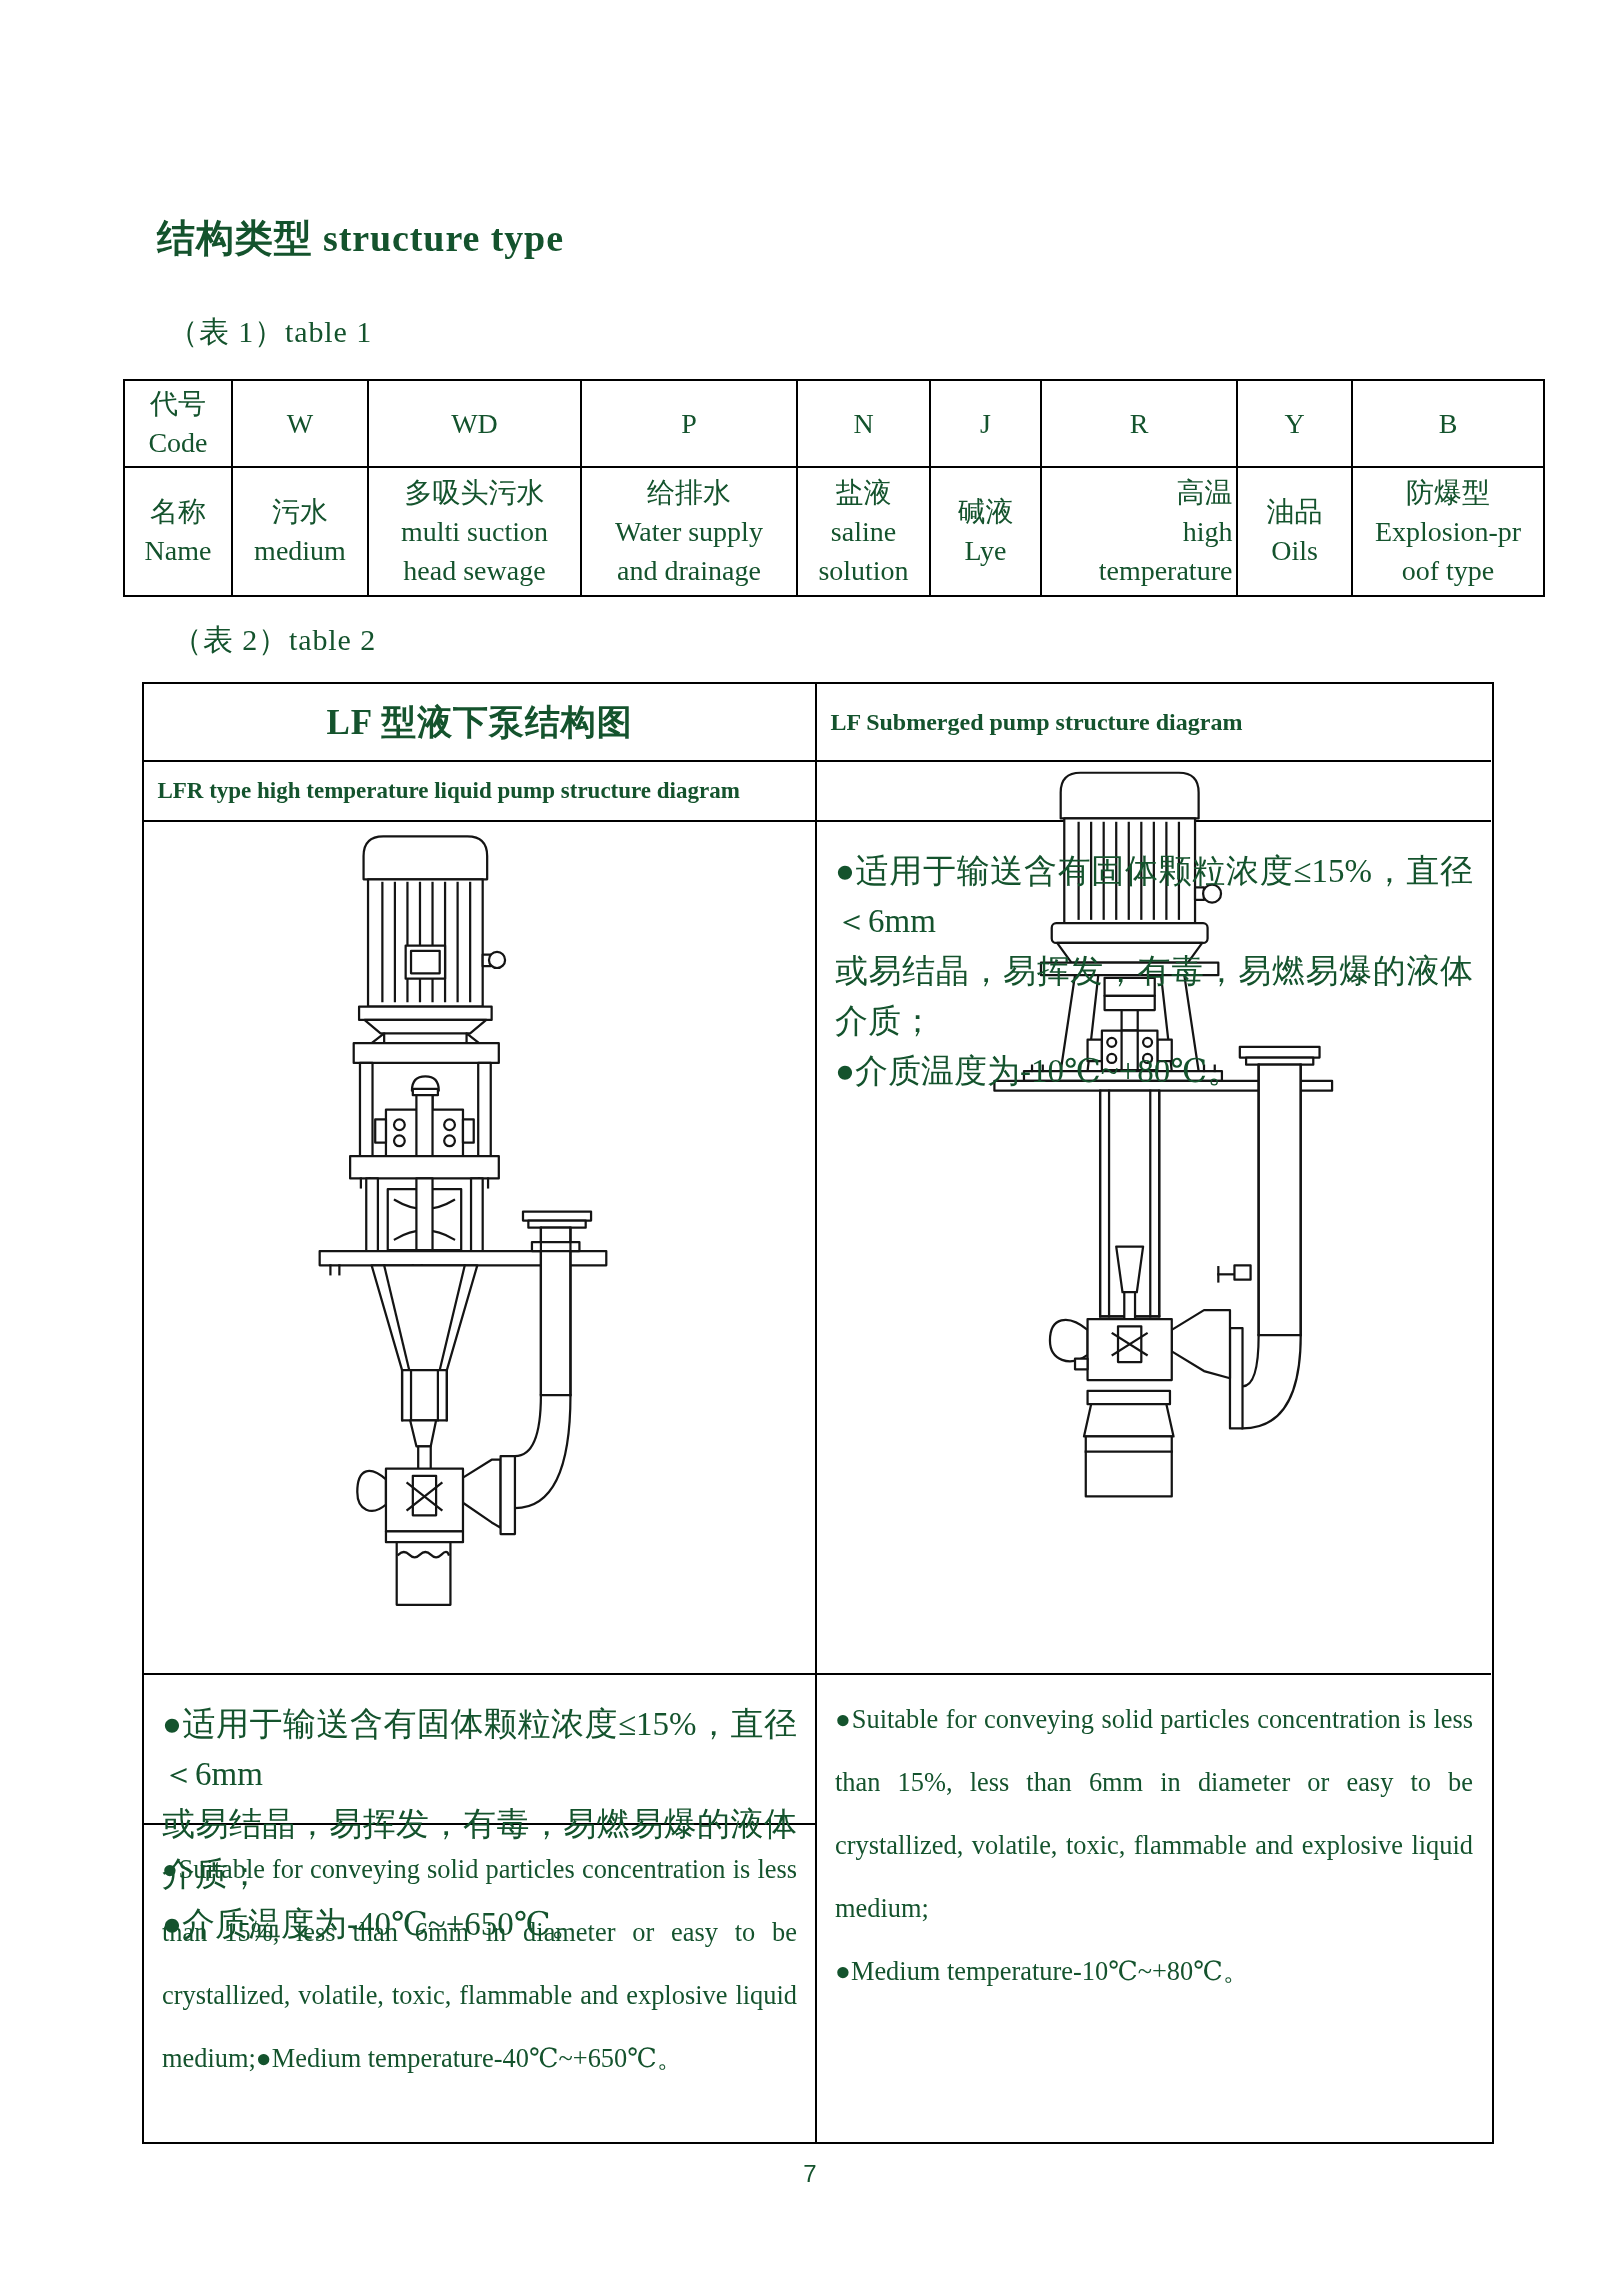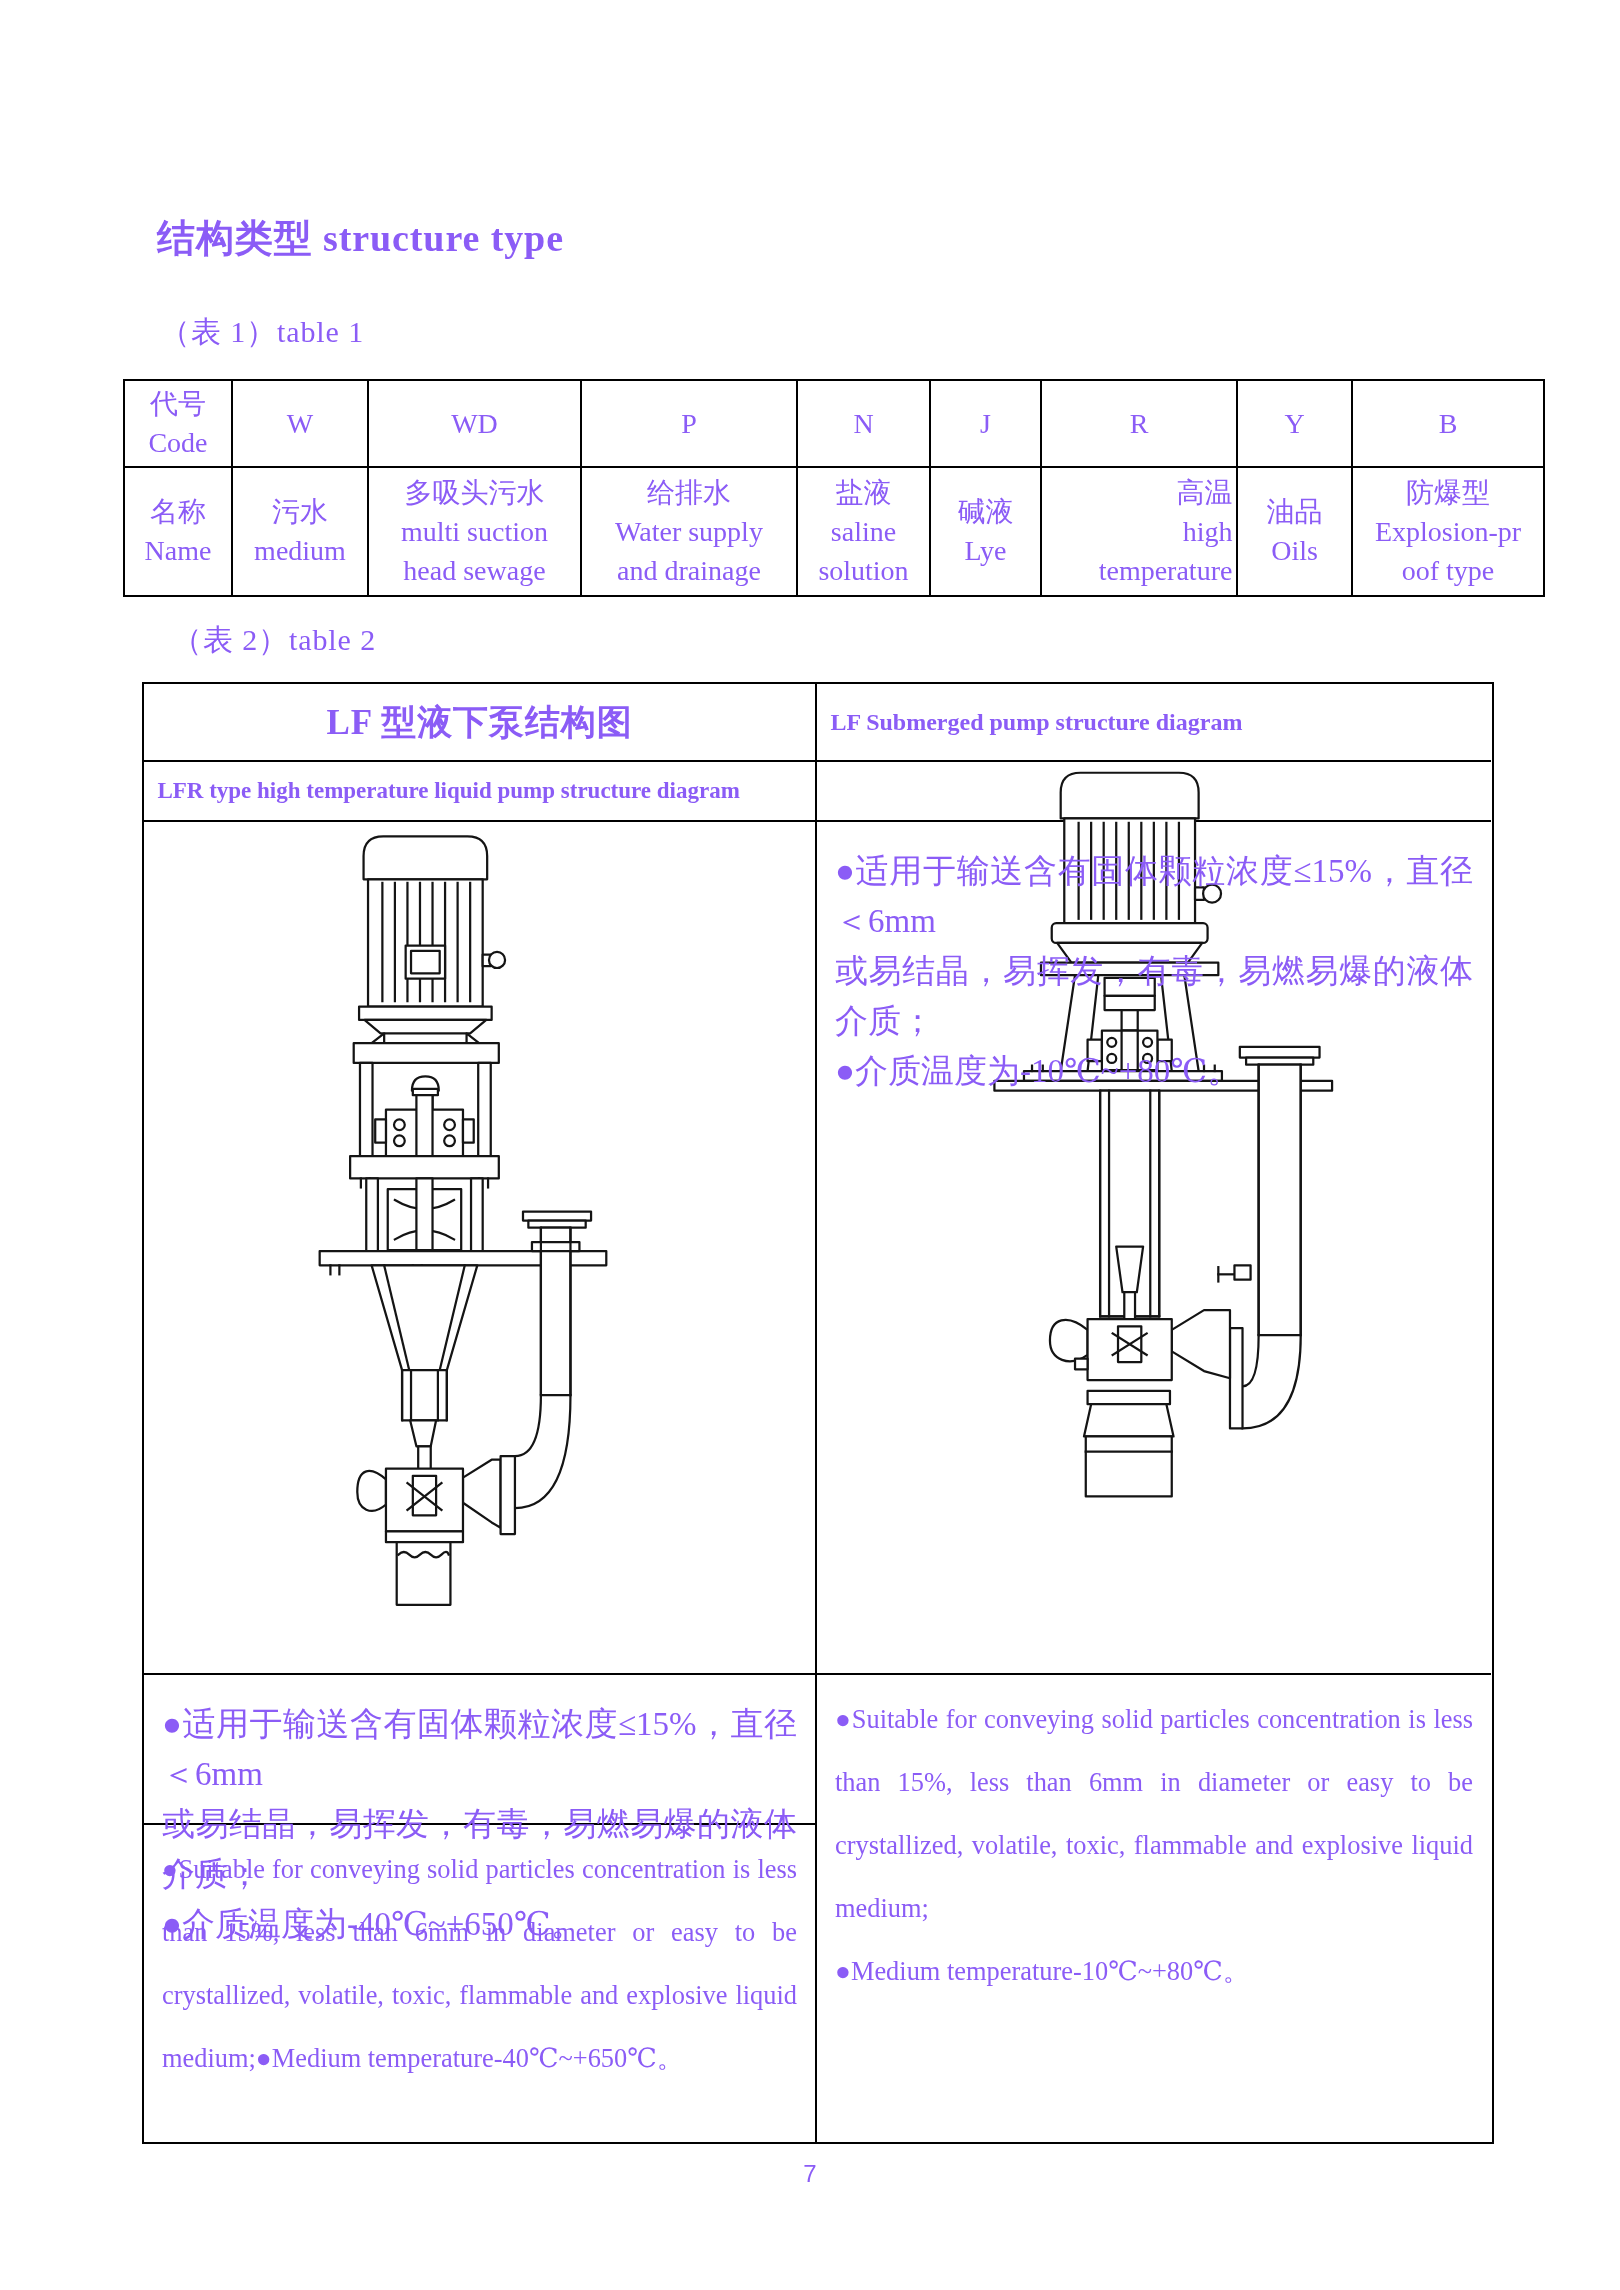--- a/index.html
+++ b/index.html
@@ -1,22 +1,22 @@
 <!DOCTYPE html>
 <html style="font-size:14.3px"><head>
 <meta charset="utf-8">
 <style>
   html,body{margin:0;padding:0;background:#888;}
   .page{
     position:relative;width:1620px;height:2291px;background:#ffffff;
-    font-family:"Liberation Serif","DejaVu Serif",serif;color:#8b5cf6;overflow:hidden;
+    font-family:"Liberation Serif","DejaVu Serif",serif;color:#14532d;overflow:hidden;
   }
   .title{position:absolute;left:157px;top:213px;font-size:38px;font-weight:bold;letter-spacing:0.9px;}
   .caption{position:absolute;font-size:30px;letter-spacing:0.9px;}
-  .cap1{left:160px;top:312px;}
+  .cap1{left:168px;top:312px;}
   .cap2{left:172px;top:620px;}
 
   
   table.t1{position:absolute;left:123px;top:379px;border-collapse:collapse;table-layout:fixed;}
   table.t1 td{
     border:2.7px solid #000;text-align:center;vertical-align:middle;
     font-size:28px;line-height:39px;white-space:pre-line;padding:1.8px 3.6px;
   }
   table.t1 tr.r1 td{height:81px;}
   table.t1 tr.r2 td{height:124px;}

